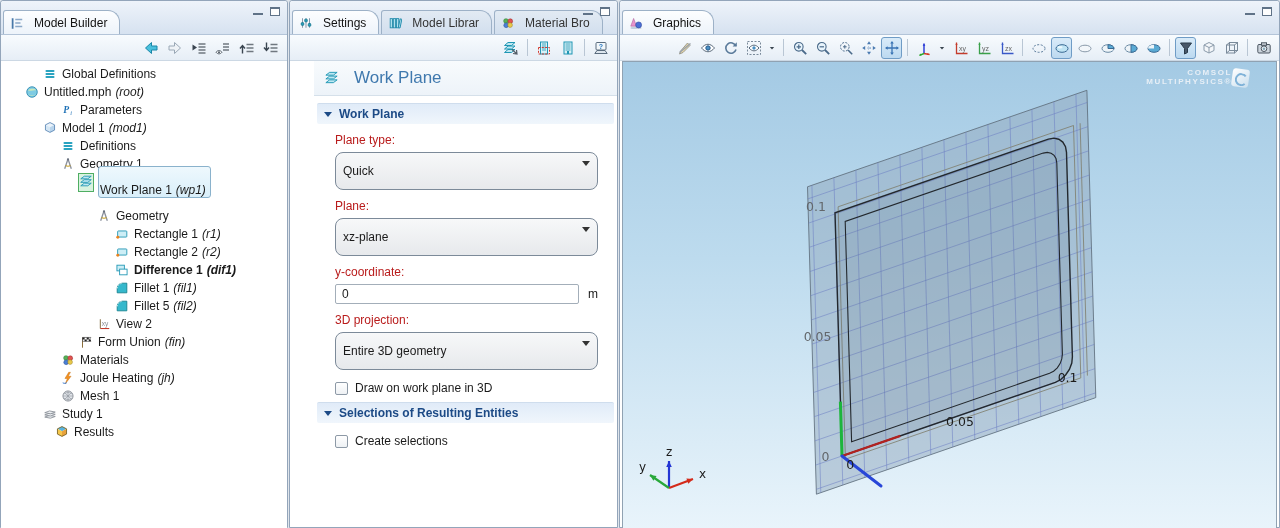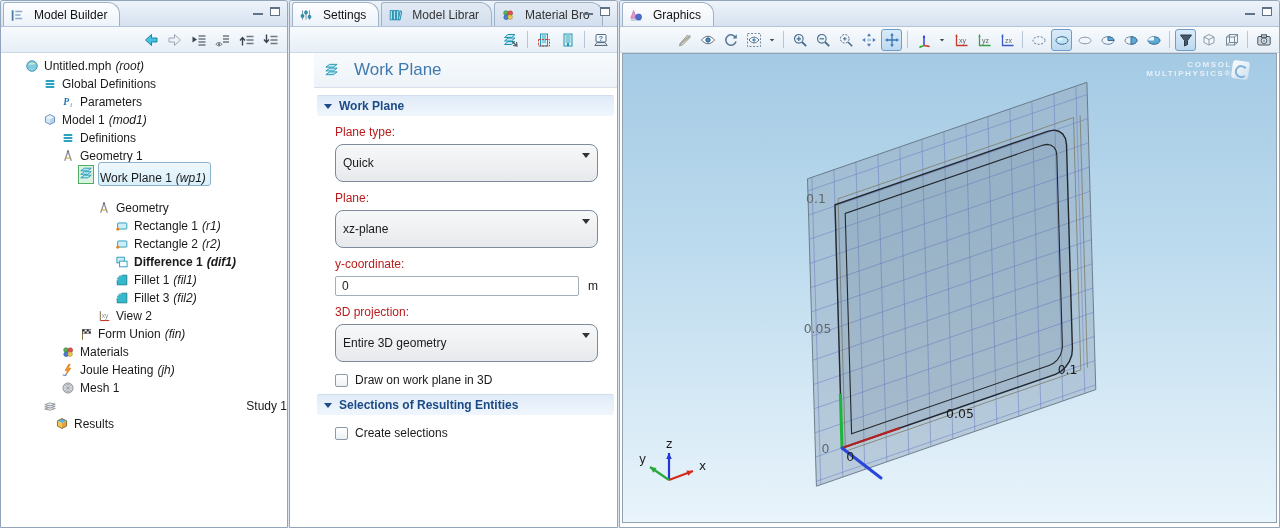--- a/index.html
+++ b/index.html
@@ -6,21 +6,21 @@
   html,body { background:#dfe5ec; }
   .app { position:relative; width:1280px; height:528px; overflow:hidden;
          font-family:"Liberation Sans",sans-serif; font-size:12px; color:#1a1a1a;
          background:#dfe5ec; }
   .panel { position:absolute; top:0; height:528px; background:#fff;
            border:1px solid #93a5ba; border-radius:3px 3px 0 0; }
   #panel-mb { left:0; width:288px; }
   #panel-set { left:289px; width:329px; }
   #panel-gfx { left:619px; width:661px; }
 
-  .tabbar { position:relative; height:26px; display:flex; align-items:flex-end;
+  .tabbar { position:relative; height:34px; display:flex; align-items:flex-end;
             background:linear-gradient(#eef3fa,#d6e2f0); border-bottom:1px solid #b3c4d8;
             border-radius:3px 3px 0 0; }
   .tab { height:24px; margin-left:2px; padding:0 12px 0 6px; display:flex; align-items:center; gap:5px;
          background:linear-gradient(#e2eaf3,#d2dfee); border:1px solid #9db1c7; border-bottom:none;
          border-radius:3px 12px 0 0; white-space:nowrap; overflow:hidden; color:#333; }
   .tab.active { background:linear-gradient(#fdfeff,#edf3fa); color:#111; }
   .winbtns { position:absolute; right:7px; top:6px; display:flex; gap:7px; align-items:center; }
   .wmin { width:10px; height:9px; position:relative; }
   .wmin::after { content:""; position:absolute; left:0; right:0; bottom:1px; height:2px; background:#5f7287; }
   .wmax { width:10px; height:9px; border:1px solid #5f7287; border-top:2px solid #5f7287; background:#fdfdfd; }
@@ -33,21 +33,21 @@
   .tbtn.narrow { width:12px; }
   .tbtn.pressed { background:linear-gradient(#d9ebf9,#bcd9f0); border-color:#6f9cc6; }
   .tsep { width:1px; height:17px; background:#b9c6d4; margin:0 3px; flex:0 0 auto; }
 
   .tree { background:#fff; padding-top:4px; overflow:hidden; height:474px; }
   .trow { height:18px; display:flex; align-items:center; white-space:nowrap; }
   .ticn { width:14px; height:14px; margin-right:5px; flex:0 0 auto; display:inline-flex; }
   .ticn svg, .tbtn svg, .tab svg { display:block; }
   .suffix { font-style:italic; margin-left:4px; }
   .selwrap { display:flex; align-items:center; border:1px solid #8ab2cc; border-radius:3px;
-             background:linear-gradient(#eef8fd,#d9effa); padding:8px 4px 0 1px; }
+             background:linear-gradient(#eef8fd,#d9effa); padding:16px 4px 0 1px; }
   .icosel { outline:1px solid #4fae62; background:#d9f3e0; margin-right:5px; }
   .icosel .ticn { margin-right:0; }
 
   .settings-body { background:#fff;padding-left:24px; }
   .page-title { display:flex; align-items:center; gap:9px; padding:7px 10px 7px 10px;
                 background:linear-gradient(#f8fbfd,#edf3f9); border-bottom:1px solid #d5e0ea;
                 font-size:17px; color:#4079ae; }
   .secband { display:flex; align-items:center; gap:7px; margin:7px 3px 0 3px; padding:3px 7px;
              background:linear-gradient(#e0ebf8,#f0f6fc); border-top:1px solid #cfdded;
              color:#1c4a86; font-weight:bold; border-radius:2px; }
@@ -142,38 +142,38 @@
         <button class="tbtn">
           <span>
             <svg width="16" height="16" viewBox="0 0 16 16" fill="none">
               <path d="M7.5 4.5h7M7.5 8h7M7.5 11.5h7" stroke="#707880" stroke-width="1.3"></path>
               <path d="M3.5 2.5V10M1 7.5l2.5 3L6 7.5" fill="none" stroke="#3a4550" stroke-width="1.4"></path>
             </svg>
           </span>
         </button>
       </div>
     <div class="tree" id="tree">
+        <div class="trow" style="padding-left: 42px;">
+          <span class="ticn">
+            <svg width="14" height="14" viewBox="0 0 16 16" fill="none">
+              <path d="M4 4.5h8M4 8h8M4 11.5h8" stroke="#2aa3c0" stroke-width="2.4" stroke-linecap="round"></path>
+            </svg>
+          </span>
+          <span>Global Definitions</span>
+        </div>
         <div class="trow" style="padding-left: 24px;">
           <span class="ticn">
             <svg width="14" height="14" viewBox="0 0 16 16" fill="none">
               <circle cx="8" cy="8" r="6" fill="#7ecbe3" stroke="#2e8ab0"></circle>
               <path d="M3.5 6.5C5.5 4 10 3.5 12.8 6c-2.8 0-6.5.8-9.3.5z" fill="#cde8b8"></path>
               <path d="M4 10.5c2.5 2 6 2 8.5-.3-2.5 3-6.5 3-8.5.3z" fill="#cde8b8"></path>
             </svg>
           </span>
           <span>Untitled.mph</span>
           <span class="suffix">(root)</span>
-        </div>
-        <div class="trow" style="padding-left: 42px;">
-          <span class="ticn">
-            <svg width="14" height="14" viewBox="0 0 16 16" fill="none">
-              <path d="M4 4.5h8M4 8h8M4 11.5h8" stroke="#2aa3c0" stroke-width="2.4" stroke-linecap="round"></path>
-            </svg>
-          </span>
-          <span>Global Definitions</span>
         </div>
         <div class="trow" style="padding-left: 60px;">
           <span class="ticn">
             <svg width="14" height="14" viewBox="0 0 16 16" fill="none">
               <text x="2.5" y="11.5" font-size="11" font-style="italic" font-weight="bold" fill="#1b6fb5" font-family="Liberation Serif,serif">P</text>
               <text x="10.5" y="13.5" font-size="7" font-style="italic" fill="#1b6fb5" font-family="Liberation Serif,serif">i</text>
             </svg>
           </span>
           <span>Parameters</span>
         </div>
@@ -272,21 +272,21 @@
           <span>Fillet 1</span>
           <span class="suffix">(fil1)</span>
         </div>
         <div class="trow" style="padding-left: 114px;">
           <span class="ticn">
             <svg width="14" height="14" viewBox="0 0 16 16" fill="none">
               <path d="M13.5 2.5v11h-11V8.5a6 6 0 0 1 6-6z" fill="#35b8cc" stroke="#14818f"></path>
               <path d="M2.8 8.3a5.7 5.7 0 0 1 5.5-5.6" fill="none" stroke="#eafcff" stroke-width="1" stroke-dasharray="1.6 1.4"></path>
             </svg>
           </span>
-          <span>Fillet 3</span>
+          <span>Fillet 5</span>
           <span class="suffix">(fil2)</span>
         </div>
         <div class="trow" style="padding-left: 96px;">
           <span class="ticn">
             <svg width="14" height="14" viewBox="0 0 16 16" fill="none">
               <path d="M3.8 2.5v10.7" stroke="#8a744a" stroke-width="1.2"></path>
               <path d="M3.8 13.2H14" stroke="#c43c2c" stroke-width="1.2"></path>
               <text x="5.5" y="10.5" font-size="7.5" fill="#8a8f96" font-family="Liberation Sans,sans-serif">xy</text>
             </svg>
           </span>
@@ -326,21 +326,21 @@
         </div>
         <div class="trow" style="padding-left: 60px;">
           <span class="ticn">
             <svg width="14" height="14" viewBox="0 0 16 16" fill="none">
               <circle cx="8" cy="8" r="5.8" fill="#dfe3e8" stroke="#8a9098"></circle>
               <path d="M2.2 8h11.6M8 2.2v11.6M4 4l8 8M12 4l-8 8M3 5.5c3-2 7-2 10 0M3 10.5c3 2 7 2 10 0" stroke="#8a9098" stroke-width="0.6" fill="none"></path>
             </svg>
           </span>
           <span>Mesh 1</span>
         </div>
-        <div class="trow" style="padding-left: 42px; justify-content: space-between;">
+        <div class="trow" style="padding-left: 42px;">
           <span class="ticn">
             <svg width="14" height="14" viewBox="0 0 16 16" fill="none">
               <g fill="#eceff2" stroke="#8a9098">
                 <path d="M2 11.5l5.5-2 6.5 1.3-5.5 2z"></path>
                 <path d="M2 9l5.5-2L14 8.3l-5.5 2z"></path>
                 <path d="M2 6.5l5.5-2L14 5.8l-5.5 2z"></path>
               </g>
             </svg>
           </span>
           <span>Study 1</span>

